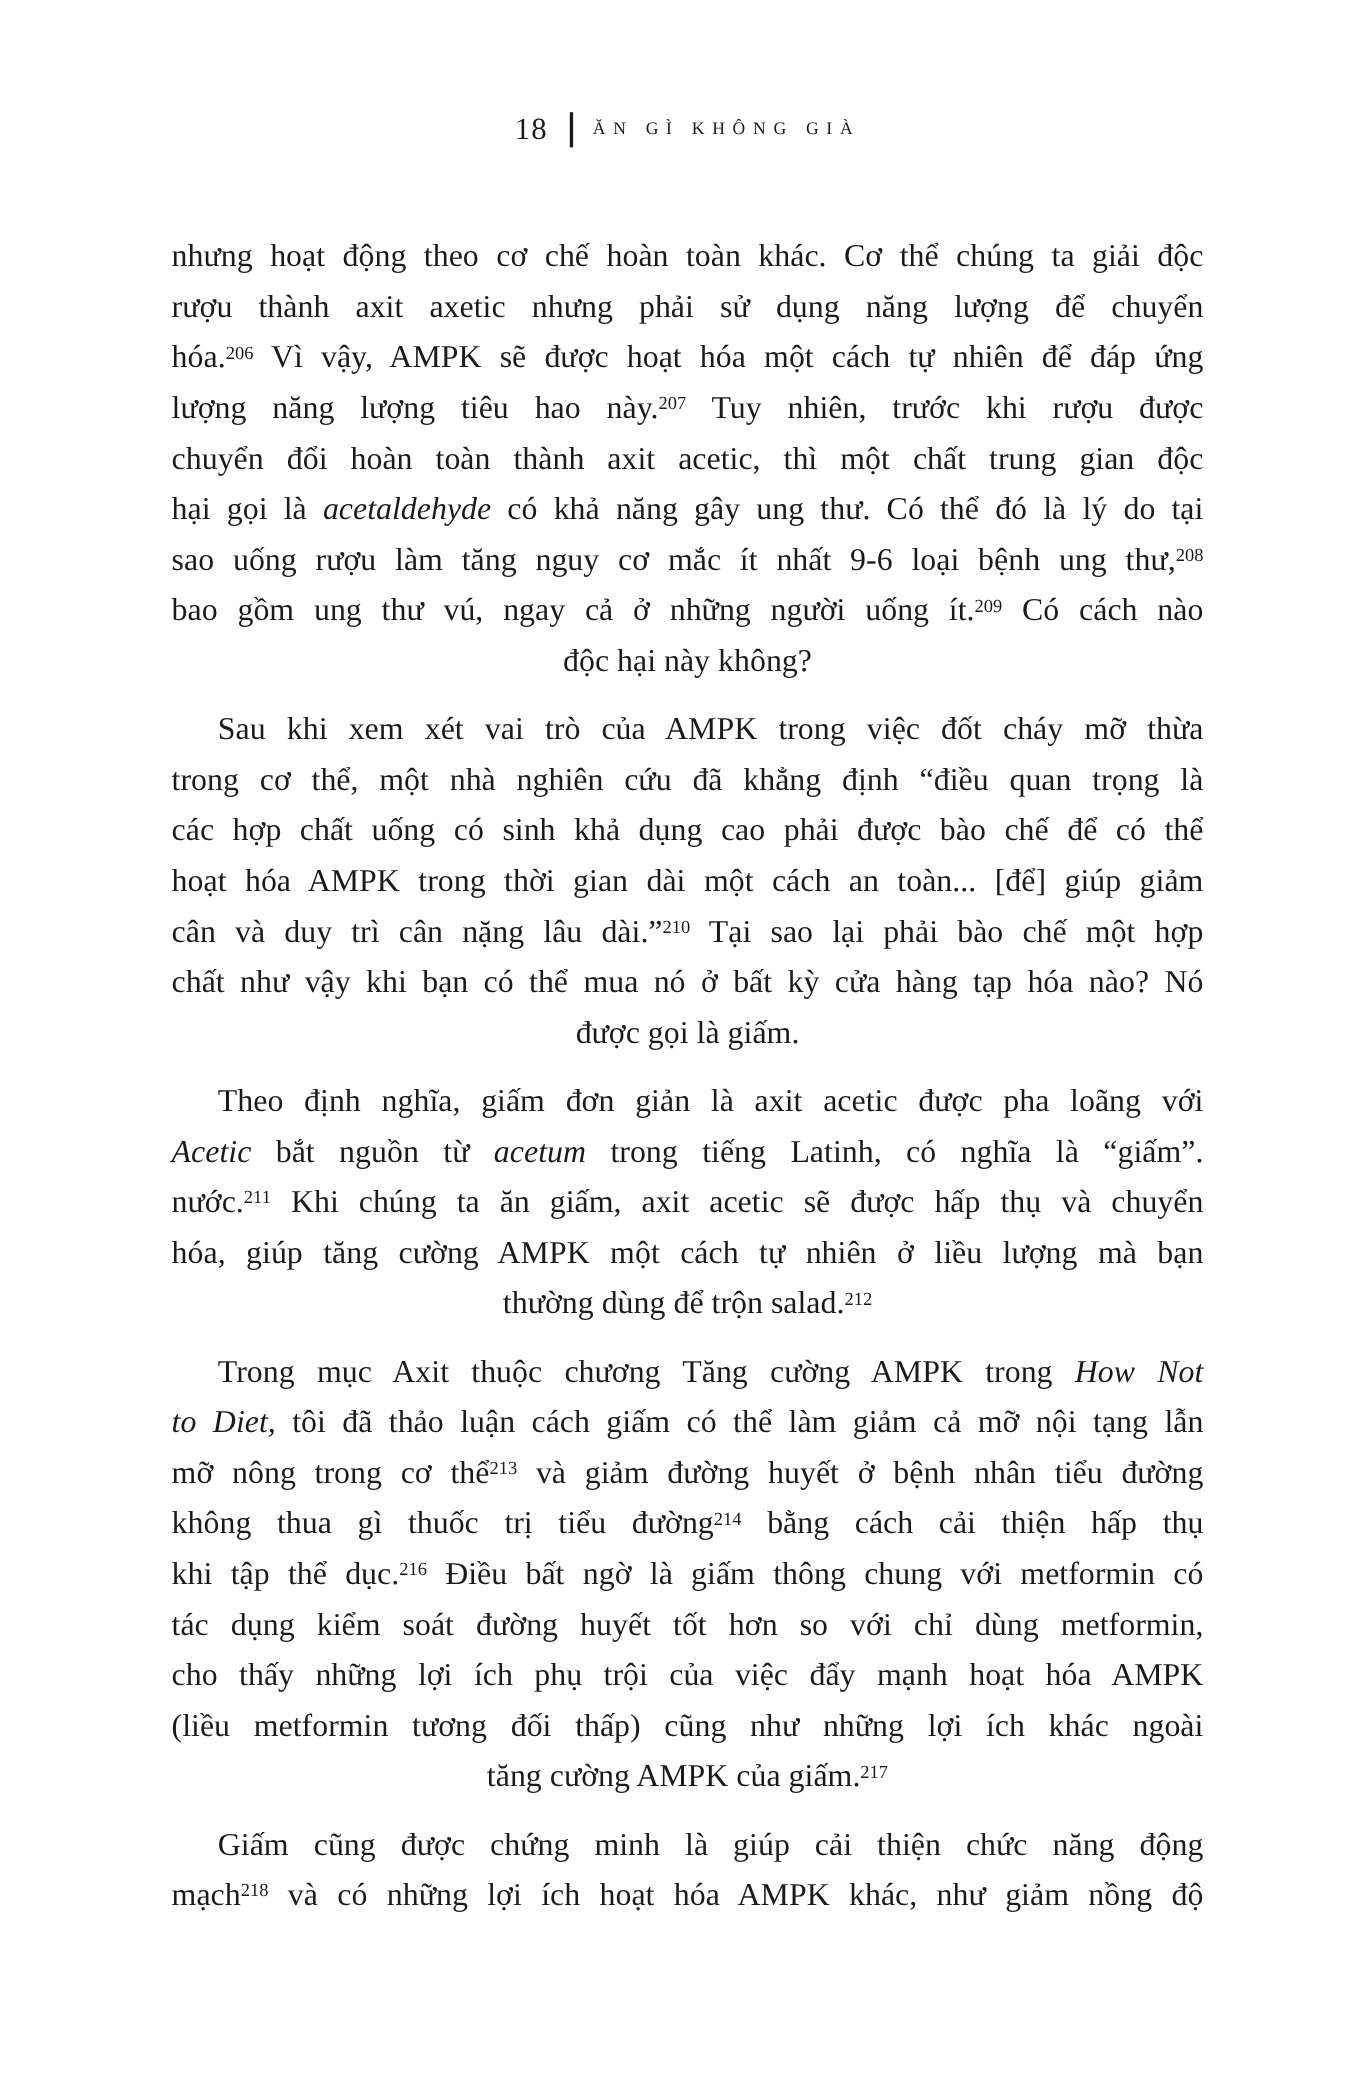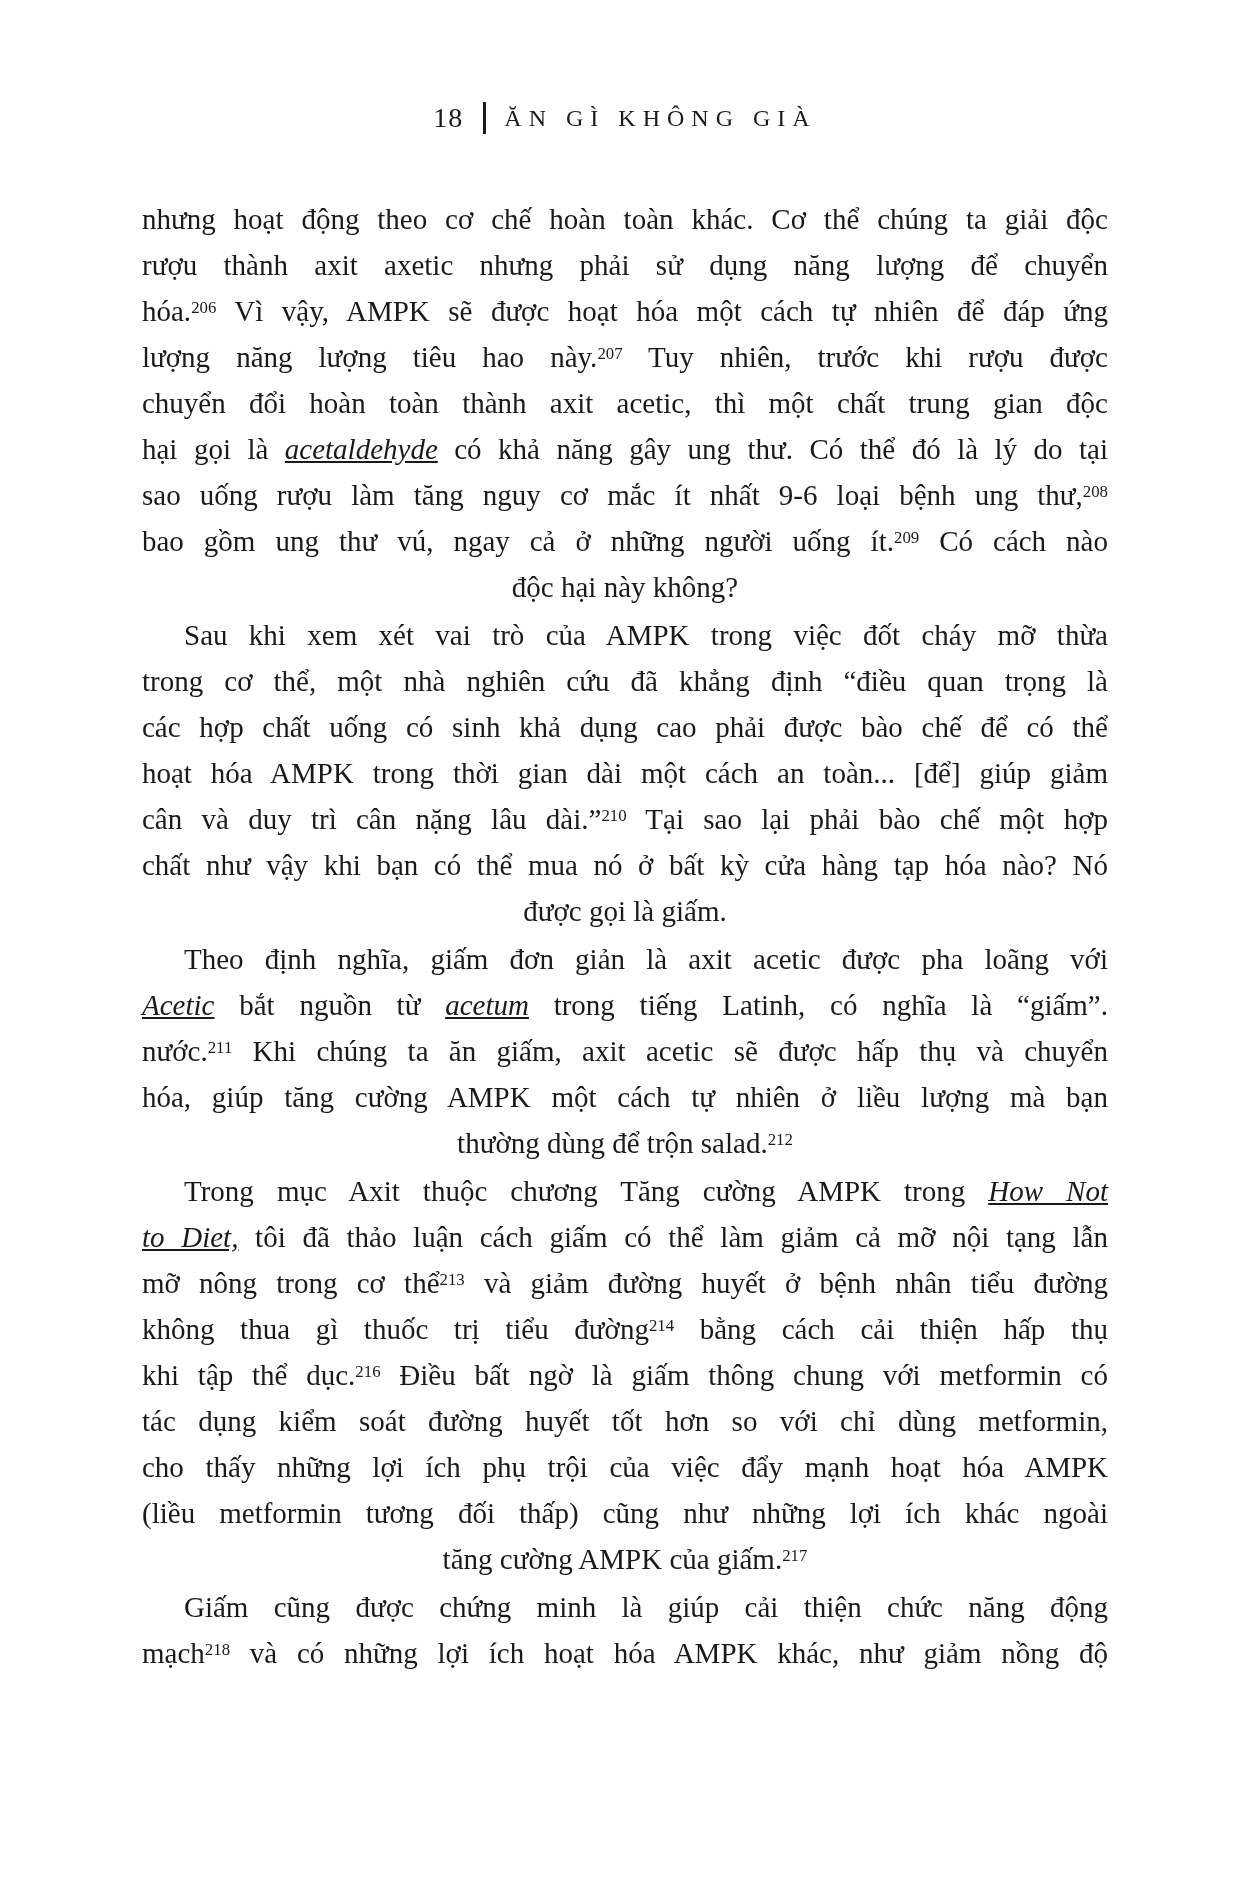--- a/index.html
+++ b/index.html
@@ -28,40 +28,40 @@
     font-size: 28px;
     letter-spacing: 1px;
   }
   .header-divider {
     width: 3px;
     height: 32px;
     background: #1a1a1a;
     margin: 0 18px 0 20px;
   }
   .book-title {
-    font-size: 24px;
+    font-size: 16px;
     letter-spacing: 7px;
     text-transform: uppercase;
   }
   .text-block {
     position: absolute;
     top: 194px;
     left: 140px;
     width: 970px;
     font-size: 29px;
     line-height: 46px;
   }
-  .para { margin: 2px; }
+  .para { margin: 16px; }
   .para.indent .line:first-child { text-indent: 42px; }
   .line { text-align: center; }
   .line.just {
     text-align: justify;
     text-align-last: justify;
   }
-  .it { font-style: italic; text-decoration: underline; }
+  .it { font-style: italic; }
   sup.fn {
     font-size: 0.58em;
     line-height: 0;
     vertical-align: baseline;
     position: relative;
     top: -0.48em;
     letter-spacing: 0;
   }
 </style>
 </head>

